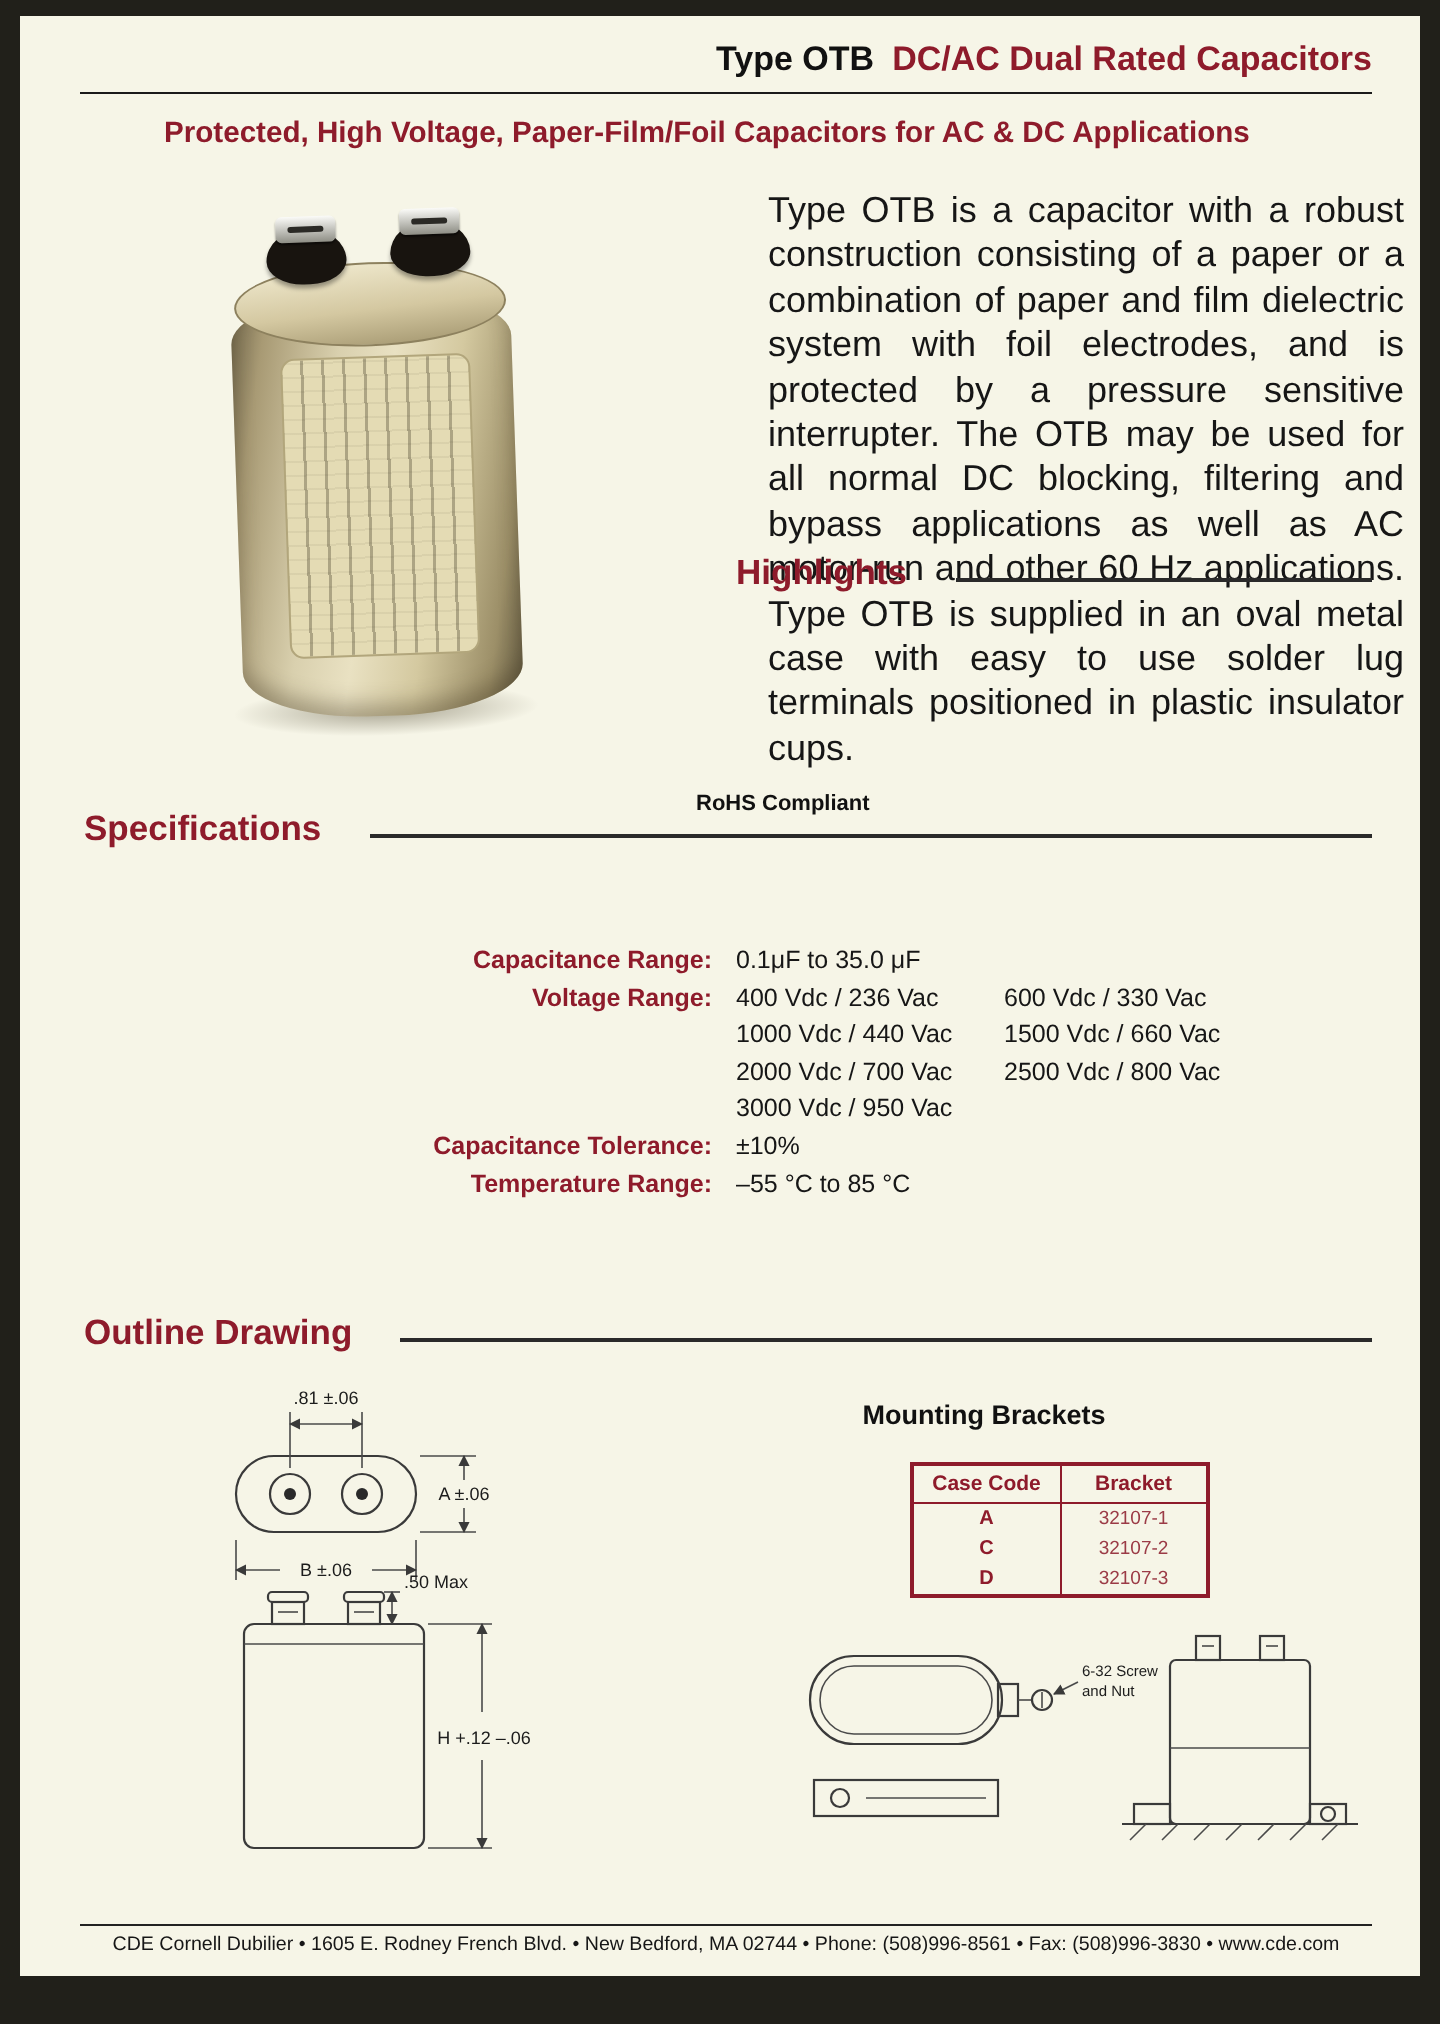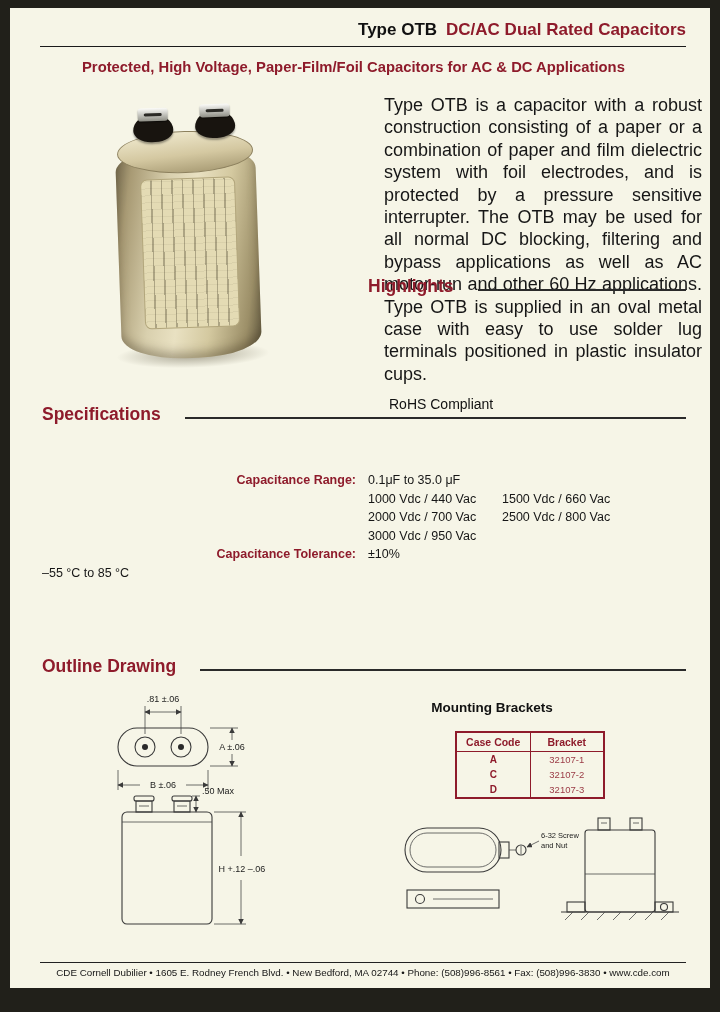--- a/index.html
+++ b/index.html
@@ -52,21 +52,21 @@
   .sec-title{font-size:17.5px;font-weight:700;color:var(--red);white-space:nowrap;}
   .sec-rule{flex:1;height:1.2px;background:#2a2a2a;margin-top:7px;}
   .highlights-row{top:276px;left:368px;width:318px;}
   .specs-row{top:404px;left:42px;width:644px;}
   .outline-row{top:656px;left:42px;width:644px;}
 
   .bullets{position:absolute;top:311px;left:372px;width:314px;list-style:none;margin:0;padding:0;font-size:12.3px;color:var(--ink);}
   .bullets li{display:flex;gap:8px;margin-bottom:4px;}
   .bullets li::before{content:"•";font-size:10px;line-height:15px;}
 
-  .rohs{position:absolute;top:396px;left:389px;font-size:14px;font-weight:400;color:#111;}
+  .rohs{position:absolute;top:396px;left:348px;font-size:11px;font-weight:700;color:#111;}
 
   
   .specs{position:absolute;top:471px;left:42px;width:644px;font-size:12.5px;}
   .spec-row{display:flex;line-height:18.6px;}
   .spec-label{width:326px;padding-right:12px;text-align:right;color:var(--red);font-weight:700;}
   .spec-c1{width:134px;color:var(--ink);}
   .spec-c2{color:var(--ink);}
 
   
   .outline-svg{position:absolute;left:86px;top:688px;}
@@ -137,40 +137,46 @@
     <span class="sec-rule"></span>
   </div>
 
   <div class="specs">
     <div class="spec-row">
       <span class="spec-label">Capacitance Range:</span>
       <span class="spec-c1">0.1μF to 35.0 μF</span>
       <span class="spec-c2"></span>
     </div>
     <div class="spec-row">
+      <span class="spec-label">Voltage Range:</span>
+      <span class="spec-c1">400 Vdc / 236 Vac</span>
+      <span class="spec-c2">600 Vdc / 330 Vac</span>
+    </div>
+    <div class="spec-row">
       <span class="spec-label"></span>
       <span class="spec-c1">1000 Vdc / 440 Vac</span>
       <span class="spec-c2">1500 Vdc / 660 Vac</span>
     </div>
     <div class="spec-row">
       <span class="spec-label"></span>
       <span class="spec-c1">2000 Vdc / 700 Vac</span>
       <span class="spec-c2">2500 Vdc / 800 Vac</span>
     </div>
     <div class="spec-row">
       <span class="spec-label"></span>
       <span class="spec-c1">3000 Vdc / 950 Vac</span>
       <span class="spec-c2"></span>
     </div>
     <div class="spec-row">
       <span class="spec-label">Capacitance Tolerance:</span>
       <span class="spec-c1">±10%</span>
       <span class="spec-c2"></span>
     </div>
     <div class="spec-row">
+      <span class="spec-label">Temperature Range:</span>
       <span class="spec-c1">–55 °C to 85 °C</span>
       <span class="spec-c2"></span>
     </div>
   </div>
 
   <div class="sec-row outline-row">
     <span class="sec-title">Outline Drawing</span>
     <span class="sec-rule"></span>
   </div>
 

